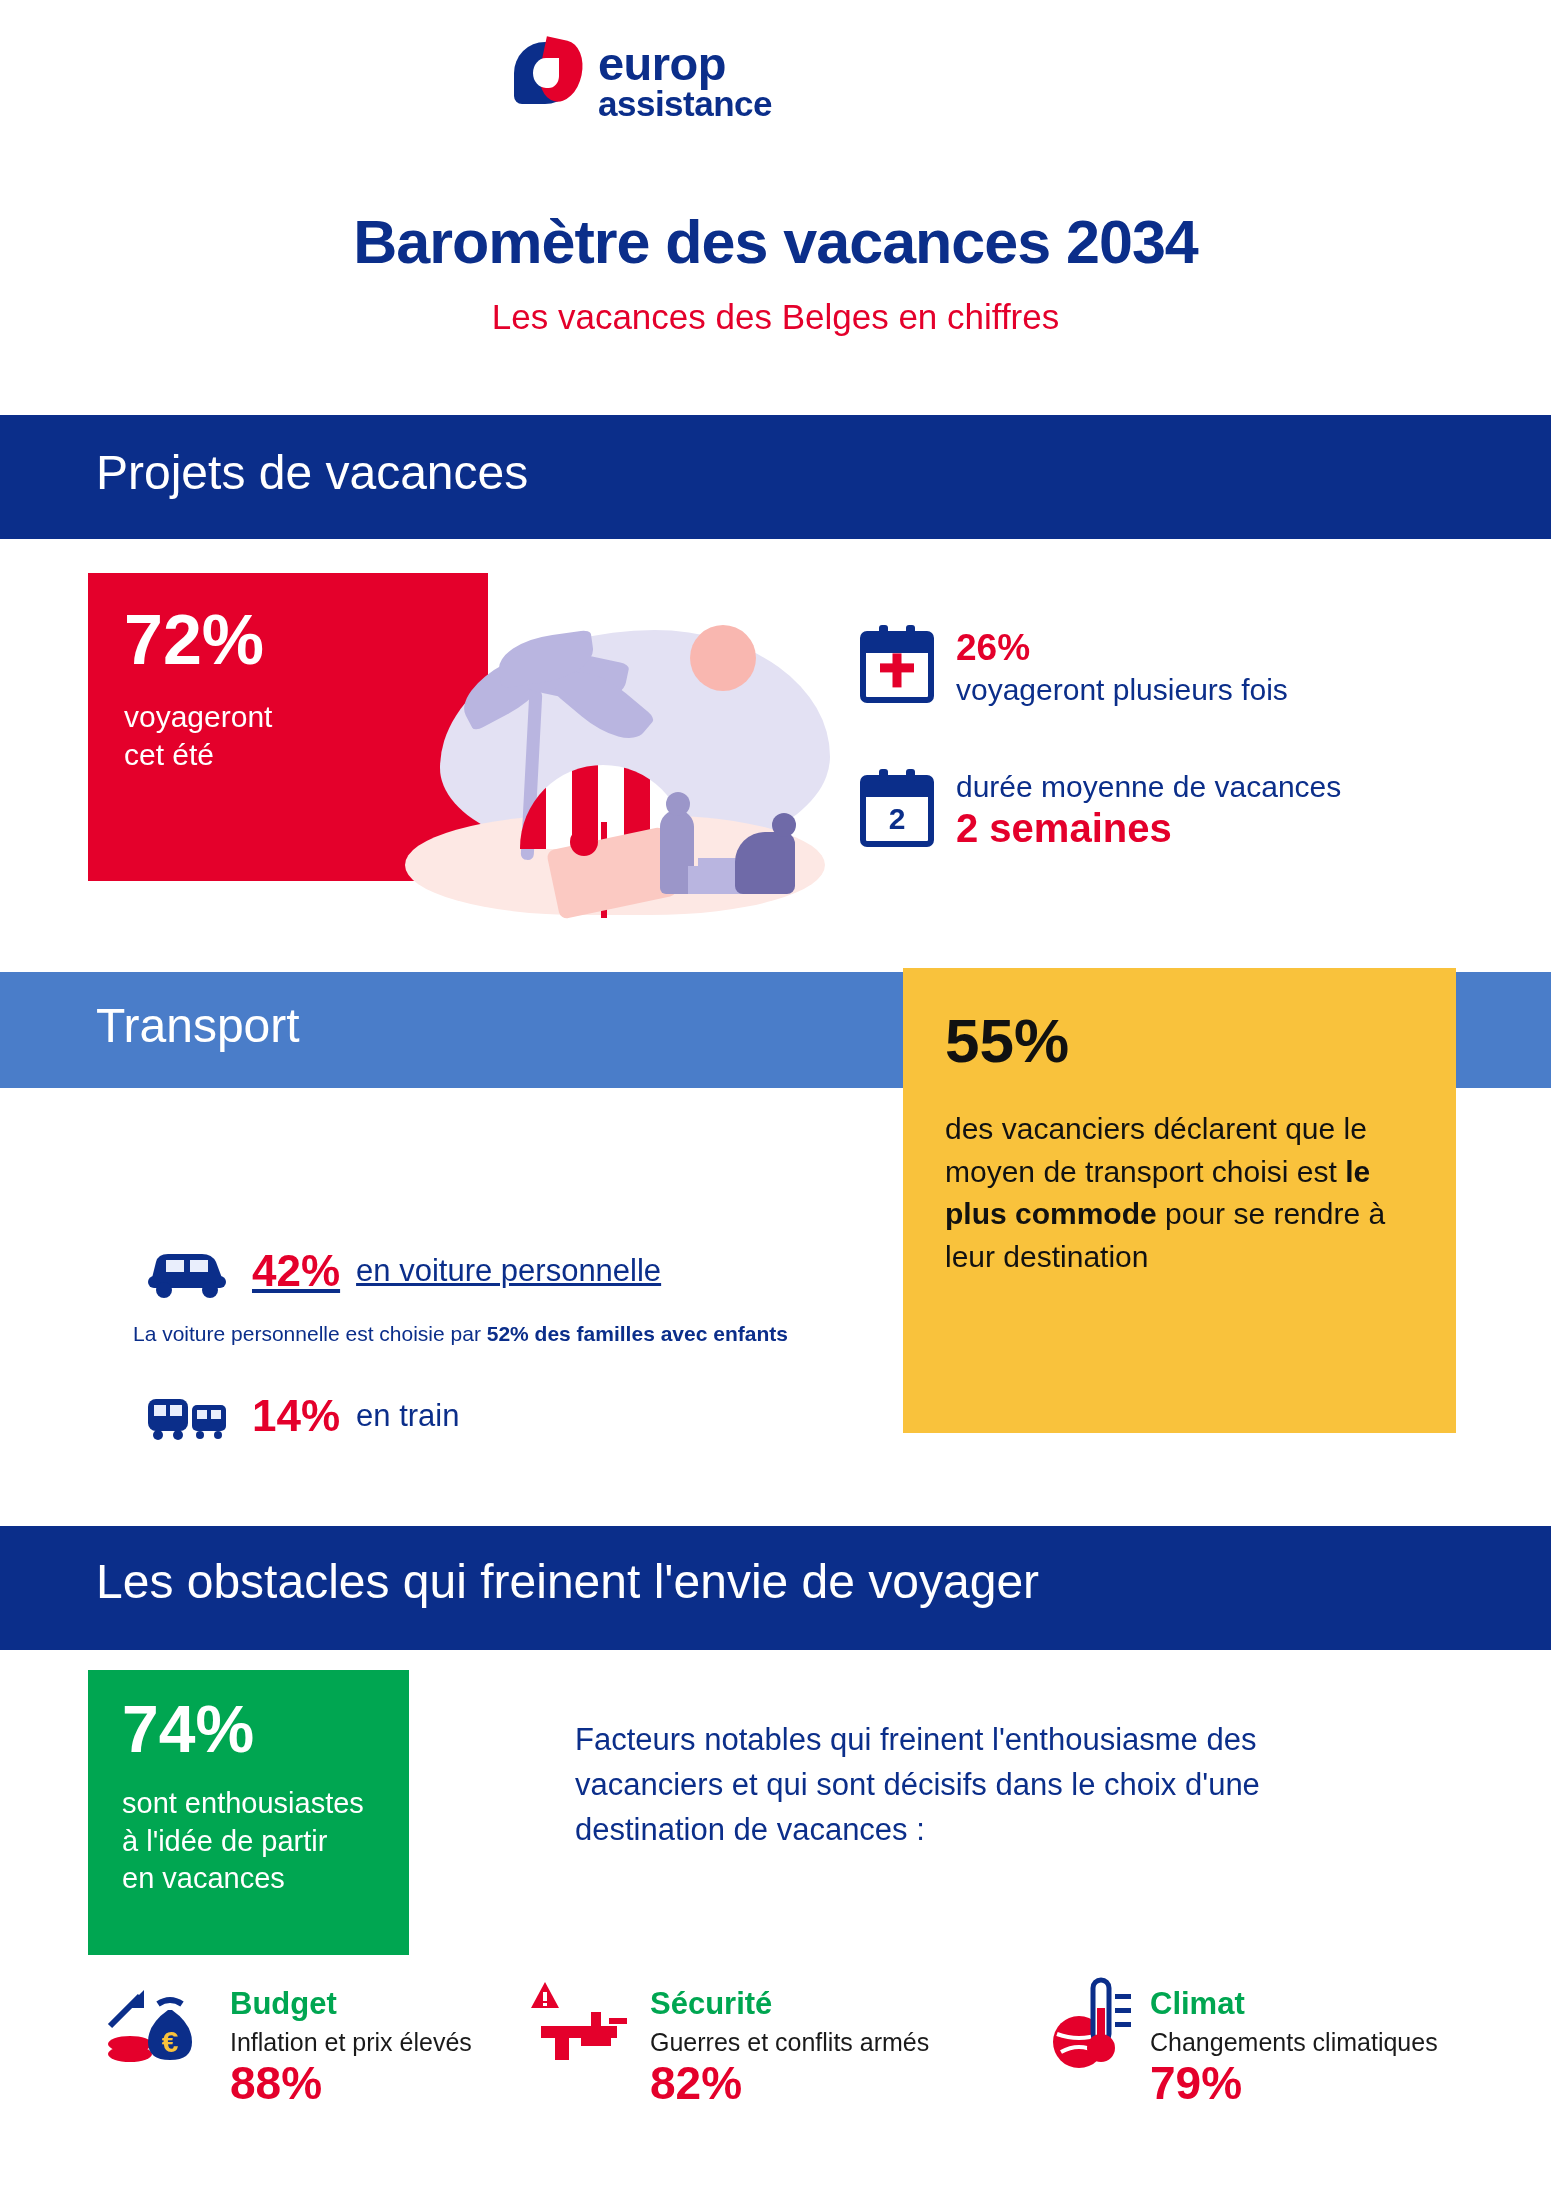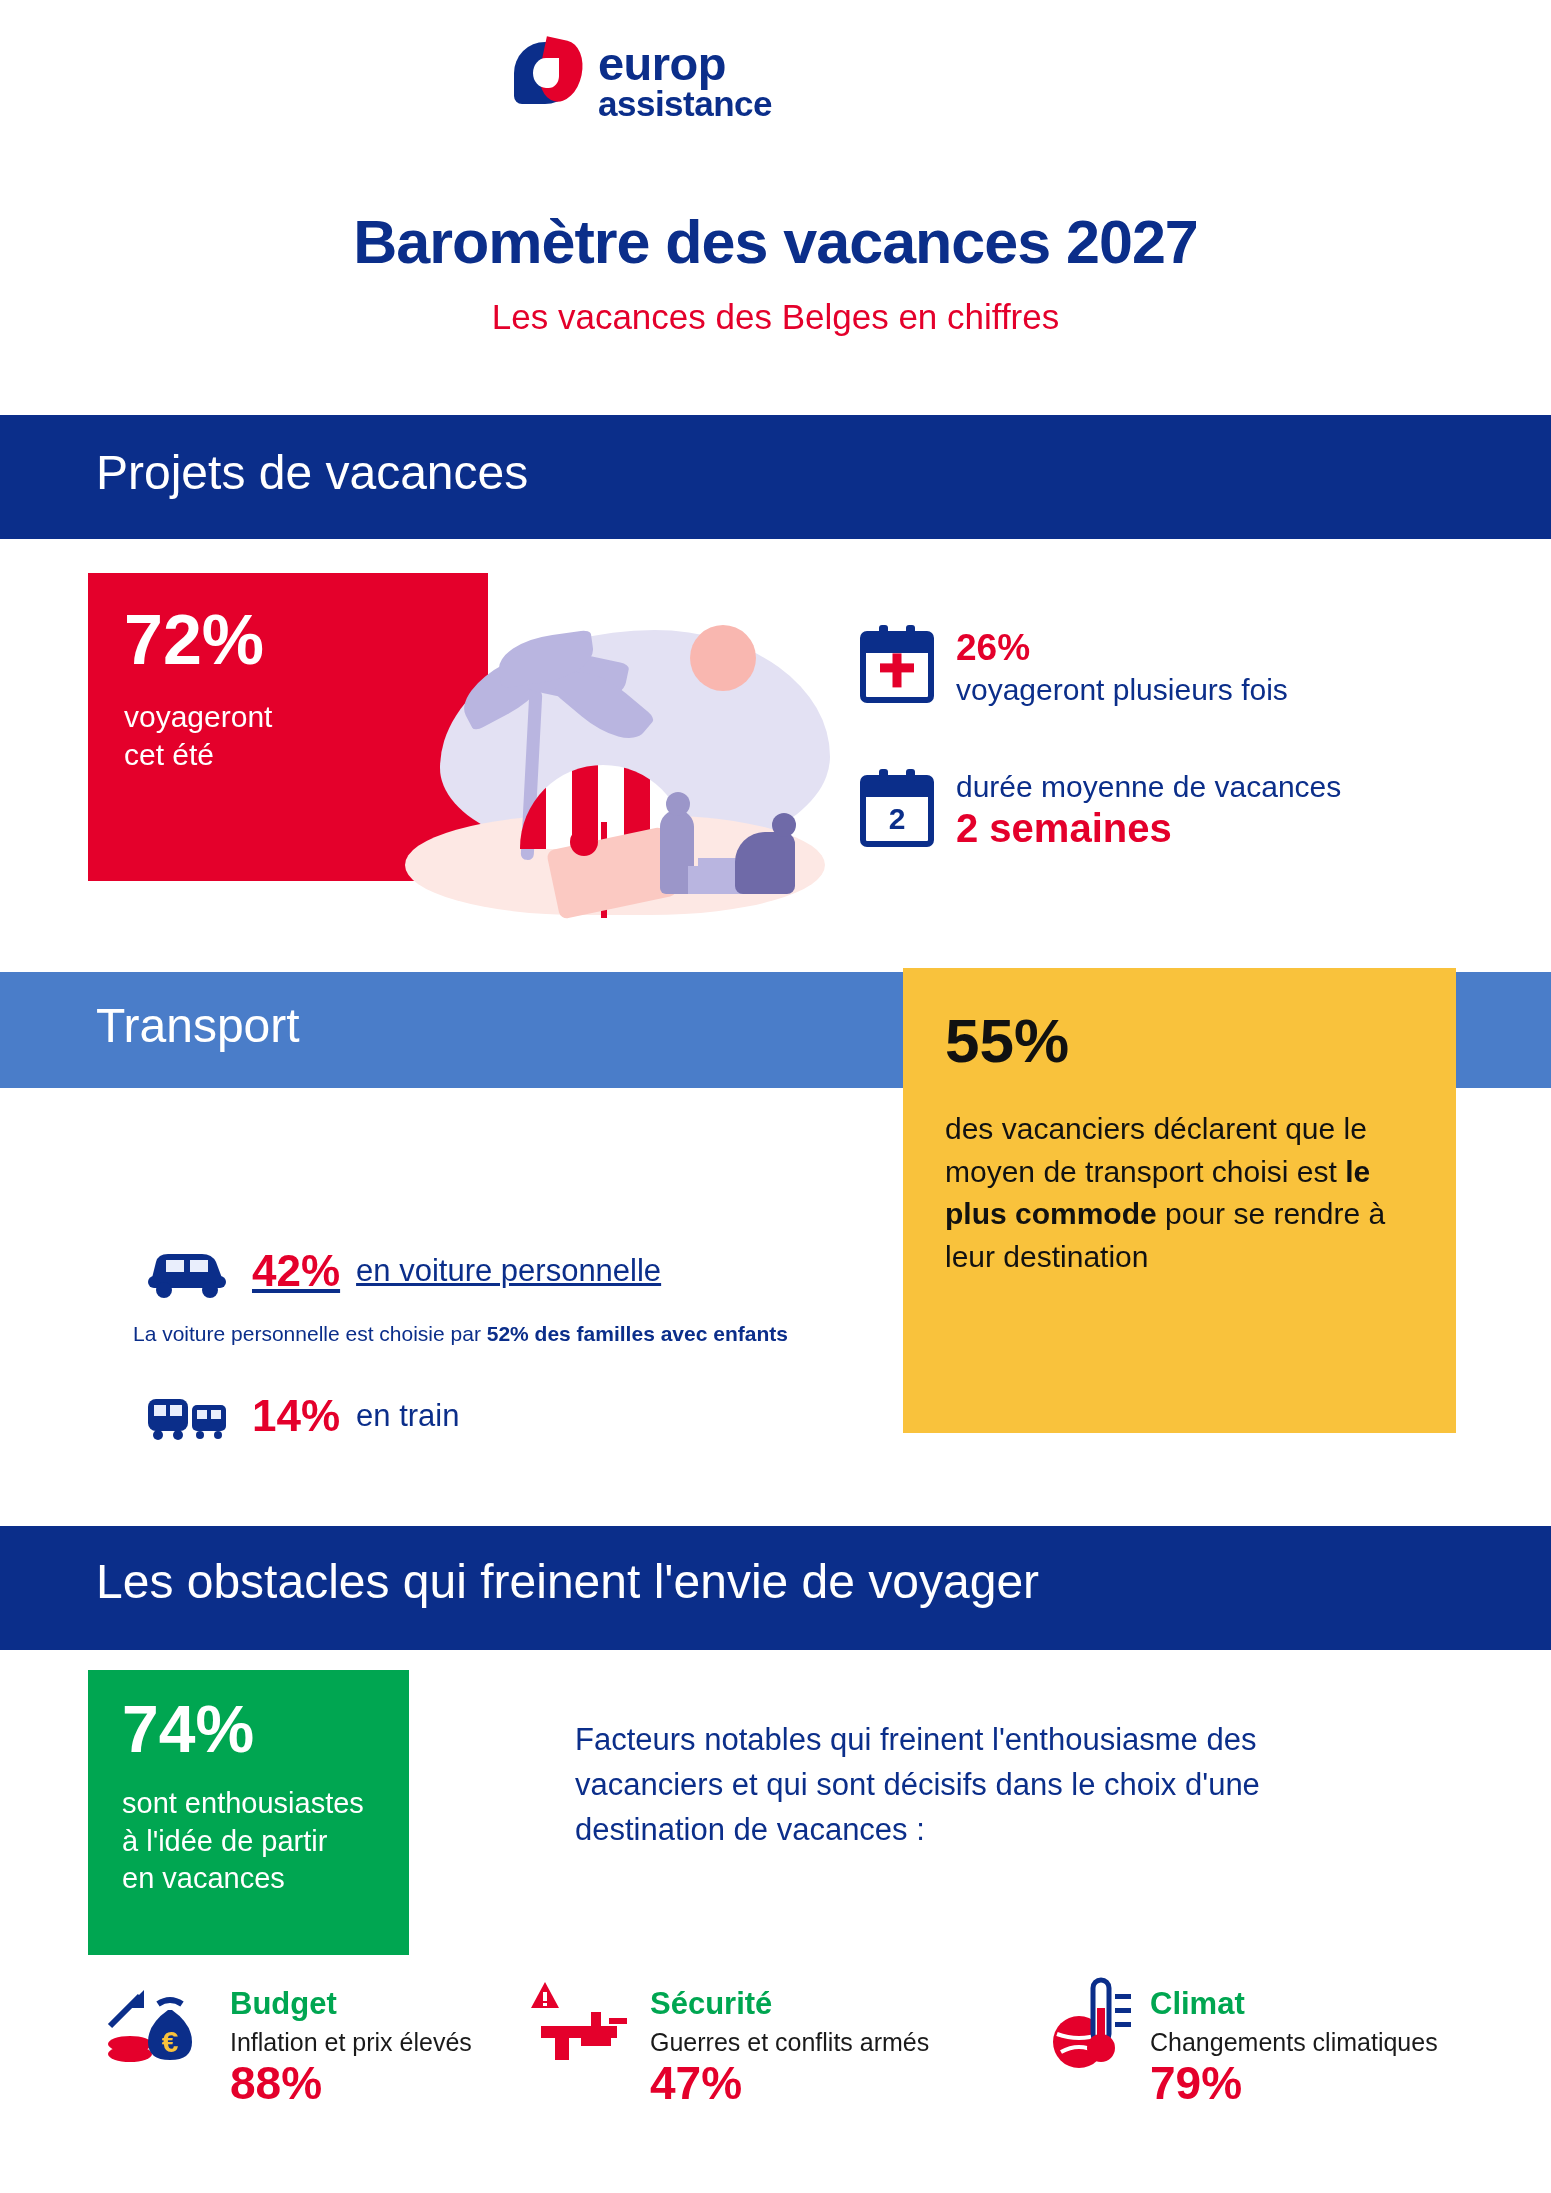--- a/index.html
+++ b/index.html
@@ -172,21 +172,21 @@
       <div class="blue"></div>
       <div class="red"></div>
       <div class="notch"></div>
     </div>
     <div class="logo-text">
       <div class="l1">europ</div>
       <div class="l2">assistance</div>
     </div>
   </div>
 
-  <div class="main-title">Baromètre des vacances 2027</div>
+  <div class="main-title">Baromètre des vacances 2034</div>
   <div class="sub-title">Les vacances des Belges en chiffres</div>
 
   <div class="band band-projets">
     <div class="band-label">Projets de vacances</div>
   </div>
 
   <div class="red-block">
     <div class="big">72%</div>
     <div class="cap">voyageront<br>cet été</div>
   </div>
@@ -337,21 +337,21 @@
   </div>
 
   <div class="factor budget">
     <div class="ftitle">Budget</div>
     <div class="fdesc">Inflation et prix élevés</div>
     <div class="fpct">88%</div>
   </div>
   <div class="factor securite">
     <div class="ftitle">Sécurité</div>
     <div class="fdesc">Guerres et conflits armés</div>
-    <div class="fpct">47%</div>
+    <div class="fpct">82%</div>
   </div>
   <div class="factor climat">
     <div class="ftitle">Climat</div>
     <div class="fdesc">Changements climatiques</div>
     <div class="fpct">79%</div>
   </div>
 
 </div>
 
 </body></html>

